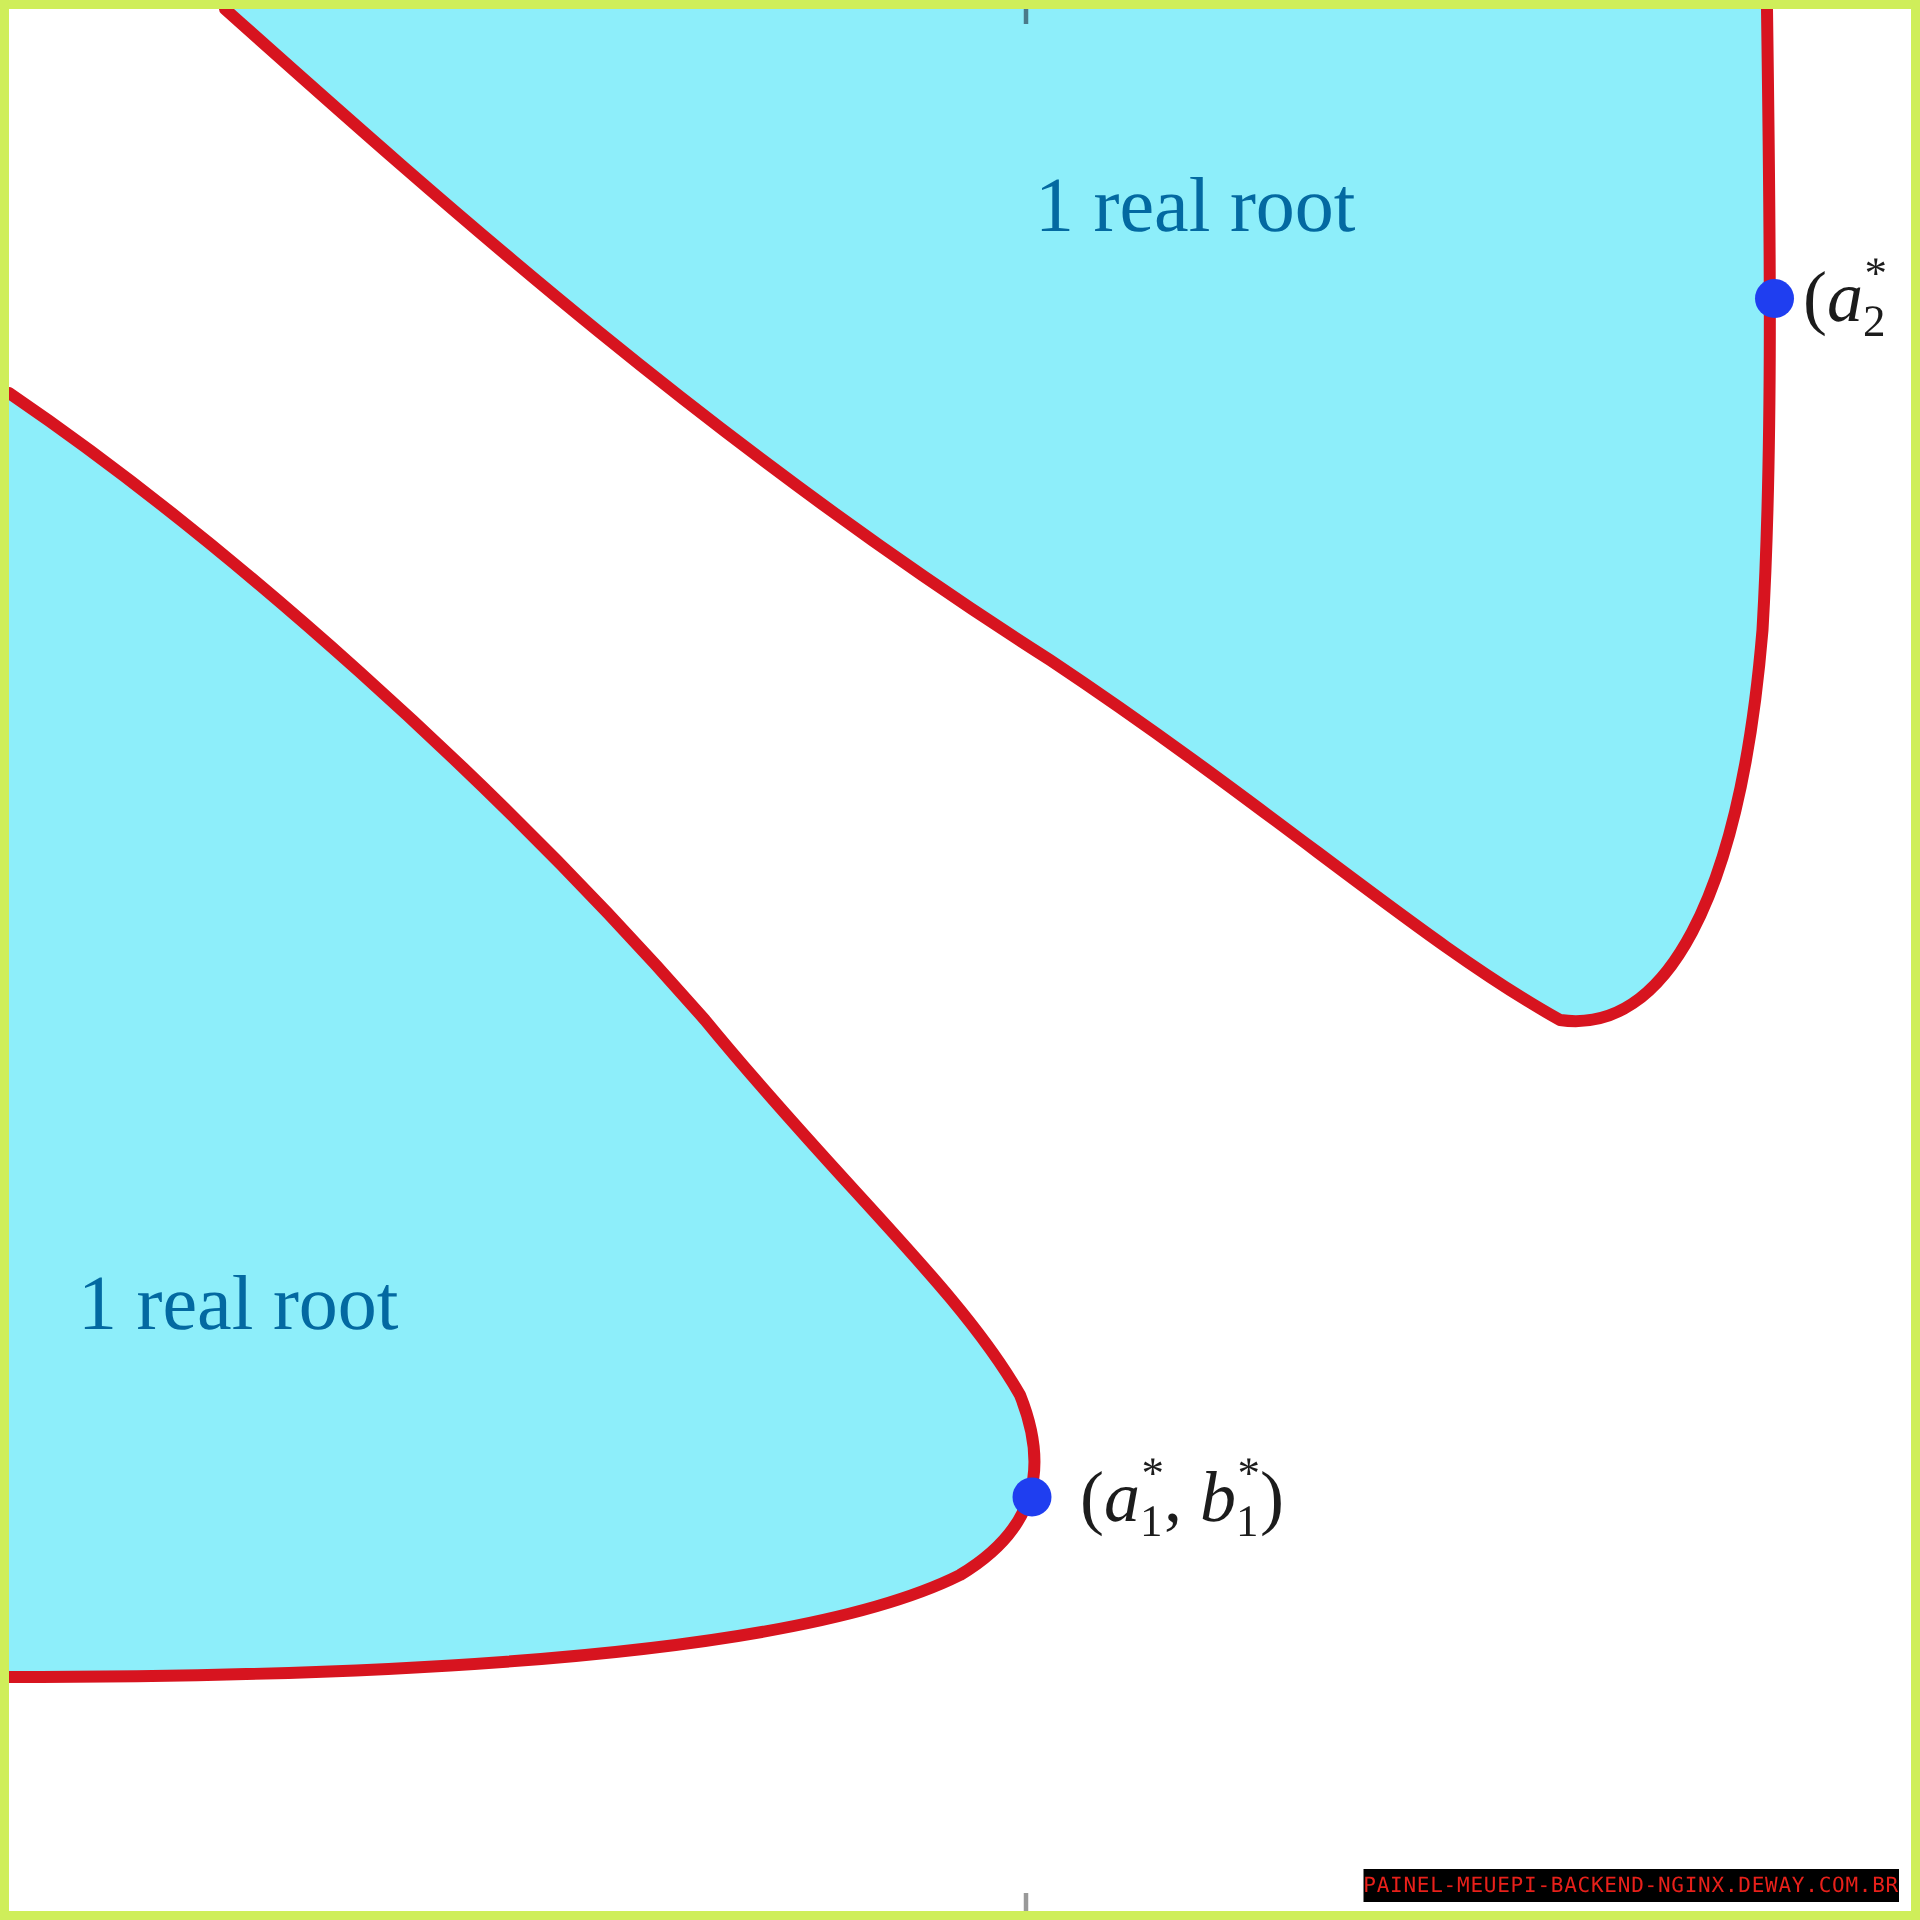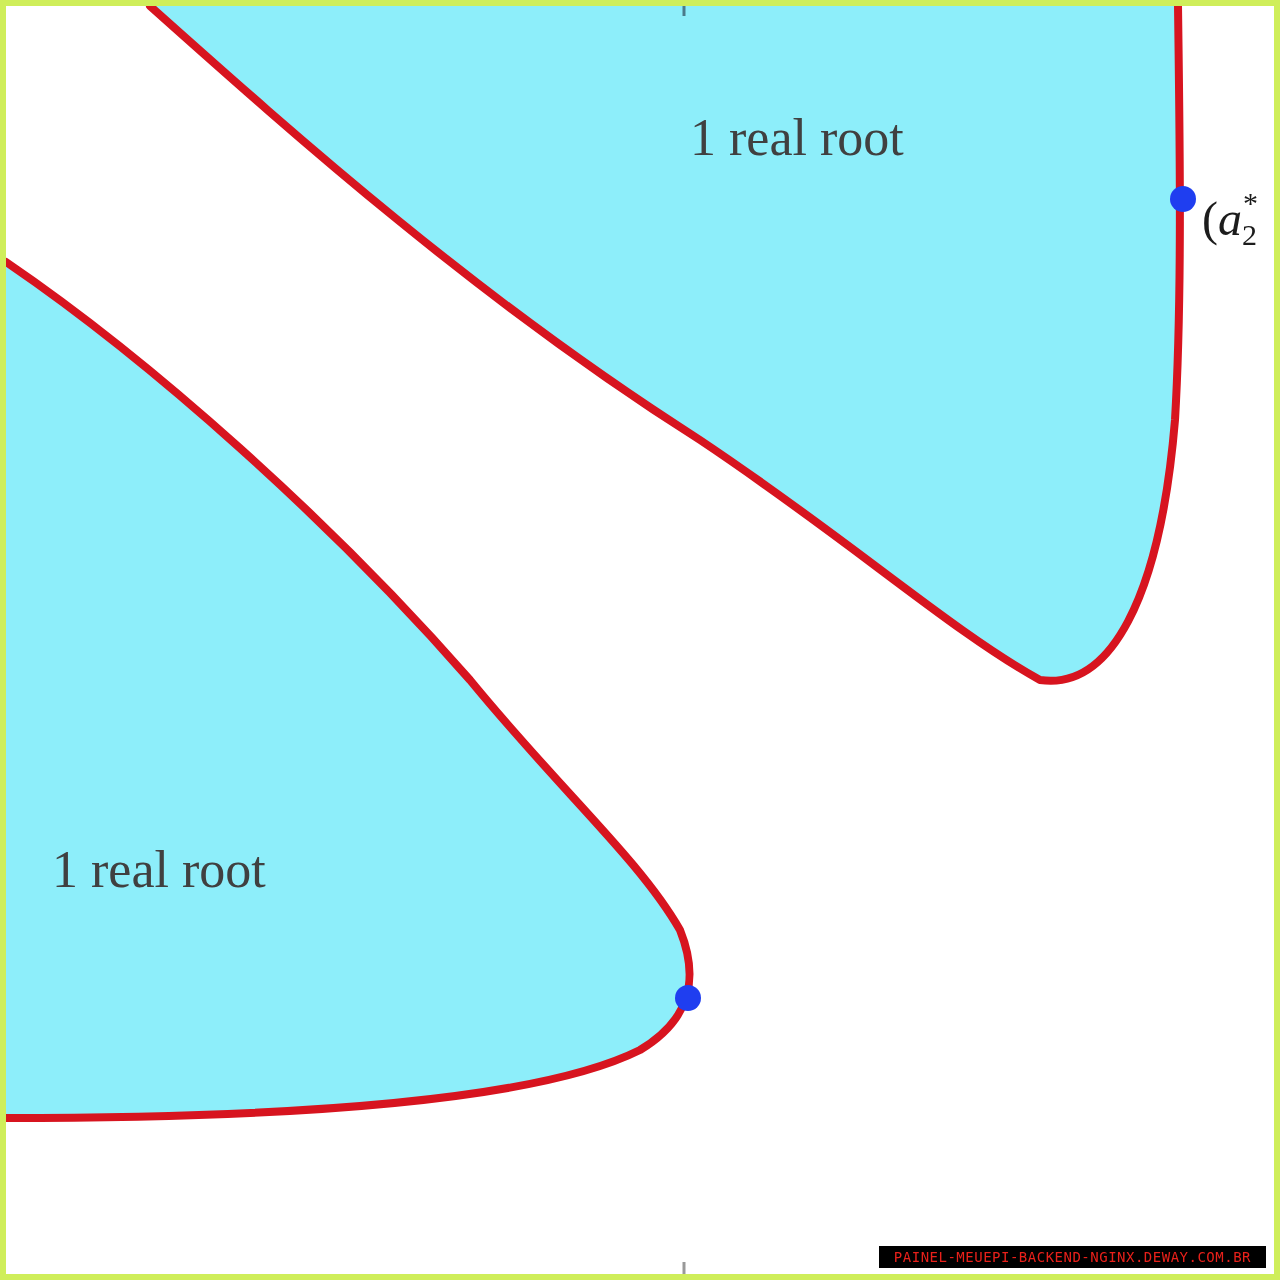--- a/index.html
+++ b/index.html
@@ -8,35 +8,35 @@
     background: #cfee5a;
     position: relative;
     font-family: "Liberation Serif", "DejaVu Serif", serif;
   }
   #frame {
     position: absolute; left: 6px; top: 6px; width: 1268px; height: 1268px;
     background: #ffffff; overflow: hidden;
   }
   svg { position: absolute; left: 0; top: 0; }
   .region-label {
-    position: absolute; font-size: 52px; color: #404040; white-space: nowrap;
+    position: absolute; font-size: 52px; color: #0369a1; white-space: nowrap;
     font-family: "Liberation Serif", "DejaVu Serif", serif;
   }
   .point-label {
     position: absolute; font-size: 48px; color: #1c1c1c; white-space: nowrap;
     font-family: "Liberation Serif", "DejaVu Serif", serif;
   }
   .point-label i { font-style: italic; }
   .point-label sub { font-size: 30px; vertical-align: -10px; }
   .point-label sup { font-size: 30px; vertical-align: 22px; margin-left: -14px; }
   #watermark {
     position: absolute; right: 14px; bottom: 12px;
     background: #000000; color: #e8201a;
     font-family: "DejaVu Sans Mono", "Liberation Mono", monospace;
-    font-size: 14px; padding: 3px 15px; letter-spacing: 0.5px;
+    font-size: 14px; padding: 3px 0; letter-spacing: 0.5px;
   }
 </style>
 </head>
 <body>
 
 <div id="frame">
   <svg width="1268" height="1268" viewBox="6 6 1268 1268">
 
     <path d="M150,6 C300,140 480,300 700,440 C850,540 950,630 1040,680 C1110,690 1160,600 1175,420 C1182,300 1180,150 1178,6 Z" fill="#8deefa"></path>
 
@@ -49,18 +49,21 @@
     <line x1="684" y1="6" x2="684" y2="16" stroke="#4a7a8a" stroke-width="3"></line>
     <line x1="684" y1="1262" x2="684" y2="1274" stroke="#999999" stroke-width="3"></line>
 
     <circle cx="688" cy="998" r="13" fill="#1f3ef0"></circle>
     <circle cx="1183" cy="199" r="13" fill="#1f3ef0"></circle>
   </svg>
 
   <div class="region-label" style="left:684px; top:102px;">1 real root</div>
   <div class="region-label" style="left:46px; top:834px;">1 real root</div>
 
-  <div class="point-label" style="left:1196px; top:160px;margin-top:20px;">
+  <div class="point-label" style="left:714px; top:960px;">
+    <span>(</span><i>a</i><sub>1</sub><sup>*</sup><span>, </span><i>b</i><sub>1</sub><sup>*</sup><span>)</span>
+  </div>
+  <div class="point-label" style="left:1196px; top:160px;">
     <span>(</span><i>a</i><sub>2</sub><sup>*</sup>
   </div>
 </div>
 
 <div id="watermark">PAINEL-MEUEPI-BACKEND-NGINX.DEWAY.COM.BR</div>
 
 </body></html>

